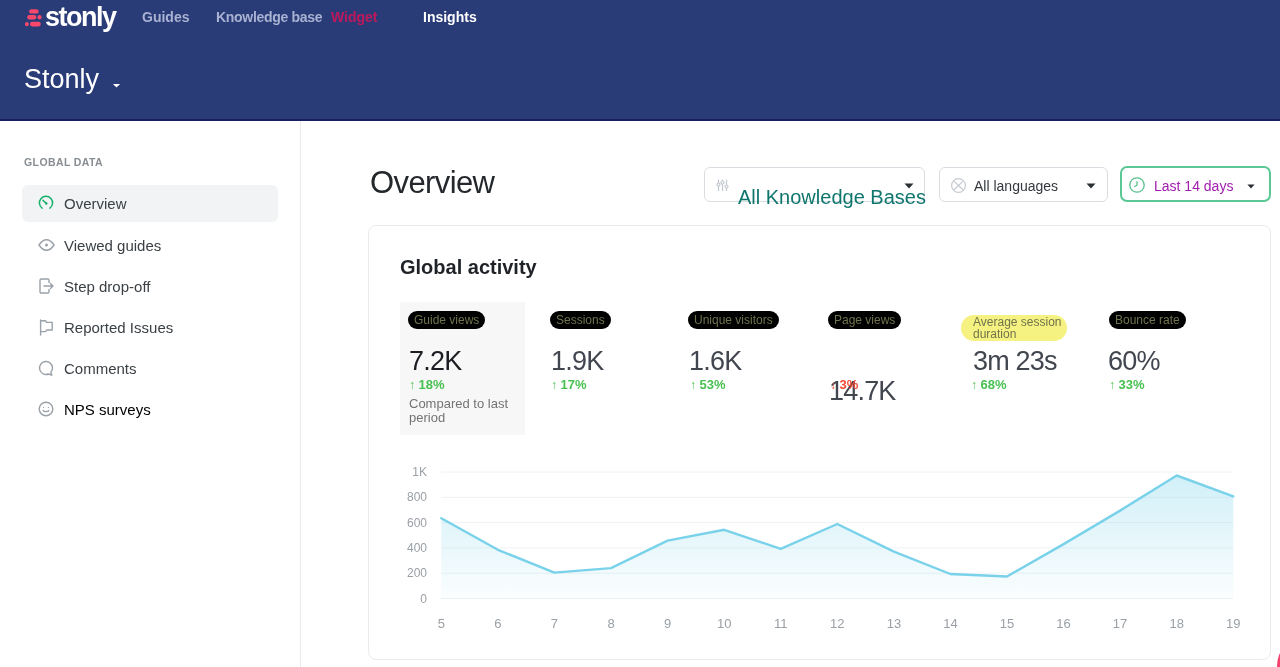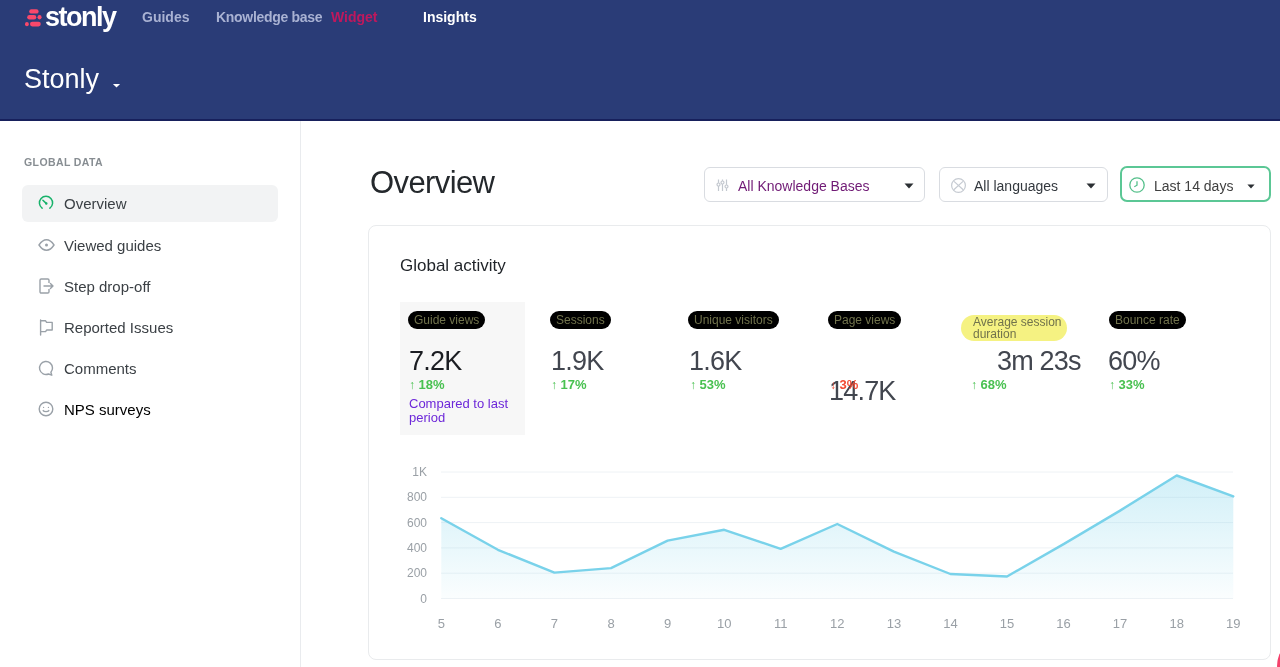--- a/index.html
+++ b/index.html
@@ -76,77 +76,77 @@
 <div class="abs" style="left:64px;top:401px;color:#000000;font-size:15px;">NPS surveys</div>
 
 <div class="abs" style="left:370px;top:165px;color:#24282c;font-size:31px;letter-spacing:-0.6px;">Overview</div>
 
 <div class="abs" style="left:703.5px;top:167px;width:221.5px;height:35px;border:1px solid #d9dce1;border-radius:6px;background:#fff;"></div>
 <svg class="abs" style="left:716px;top:179px" width="13" height="13" viewBox="0 0 13 13" stroke="#c3c8cf" stroke-width="1.2" fill="none">
   <path d="M2.5 0.5 v3 M2.5 7 v5 M2.5 4 a1.5 1.5 0 1 0 0 3 a1.5 1.5 0 1 0 0-3"></path>
   <path d="M6.5 0.5 v1 M6.5 5 v7 M6.5 2 a1.5 1.5 0 1 0 0 3 a1.5 1.5 0 1 0 0-3"></path>
   <path d="M10.5 0.5 v5 M10.5 9 v3 M10.5 6 a1.5 1.5 0 1 0 0 3 a1.5 1.5 0 1 0 0-3"></path>
 </svg>
-<div class="abs" style="left:738px;top:178px;color:#701a75;font-size:14px;">All Knowledge Bases</div>
+<div class="abs" style="left:738px;top:186px;color:#0f766e;font-size:20px;">All Knowledge Bases</div>
 <svg class="abs" style="left:904px;top:182.5px" width="10" height="7" viewBox="0 0 10 7">
     <path d="M0.5 0.5 L5 5.5 L9.5 0.5 Z" fill="#2b2f33"></path>
   </svg>
 
 <div class="abs" style="left:938.5px;top:167px;width:169px;height:35px;border:1px solid #d9dce1;border-radius:6px;background:#fff;"></div>
 <svg class="abs" style="left:951px;top:178px" width="15" height="15" viewBox="0 0 15 15" stroke="#c6cbd2" stroke-width="1.2" fill="none">
   <circle cx="7.5" cy="7.5" r="6.9"></circle>
   <path d="M3 3.4 L12.2 11.8 M12 3.4 L2.8 11.8"></path>
 </svg>
 <div class="abs" style="left:974px;top:178px;color:#33383e;font-size:14px;">All languages</div>
 <svg class="abs" style="left:1085.5px;top:182.5px" width="10" height="7" viewBox="0 0 10 7">
     <path d="M0.5 0.5 L5 5.5 L9.5 0.5 Z" fill="#2b2f33"></path>
   </svg>
 
 <div class="abs" style="left:1120px;top:166px;width:151px;height:36px;border:2px solid #5bc795;border-radius:7px;background:#fff;"></div>
 <svg class="abs" style="left:1129px;top:177px" width="16" height="16" viewBox="0 0 16 16" stroke="#55c08b" stroke-width="1.3" fill="none">
   <circle cx="8" cy="8" r="7.2"></circle>
   <path d="M8 4.2 v4 l-2.7 1.5"></path>
 </svg>
-<div class="abs" style="left:1154px;top:178px;color:#404040;font-size:14px;">Last 14 days</div>
+<div class="abs" style="left:1154px;top:178px;color:#a21caf;font-size:14px;">Last 14 days</div>
 <svg class="abs" style="left:1247px;top:183.5px" width="8" height="6" viewBox="0 0 10 7">
     <path d="M0.5 0.5 L5 5.5 L9.5 0.5 Z" fill="#2b2f33"></path>
   </svg>
 
 <div class="abs" style="left:368px;top:225px;width:903px;height:435px;border:1px solid #e9ebed;border-radius:8px;background:#fff;"></div>
-<div class="abs" style="left:400px;top:256px;color:#1f2328;font-size:17px;font-weight:normal;">Global activity</div>
+<div class="abs" style="left:400px;top:256px;color:#1f2328;font-size:20px;font-weight:bold;">Global activity</div>
 
 <div class="abs" style="left:400px;top:302px;width:125px;height:133px;background:#f7f7f7;"></div>
 
 <style>
   .pill { position:absolute; background:#000000; color:#71734c; font-size:12px;
           padding:2px 6px 2px 6px; border-radius:9px; line-height:14px; }
   .val  { position:absolute; font-size:27px; color:#42464f; letter-spacing:-0.8px; }
   .chg  { position:absolute; font-size:13px; font-weight:bold; color:#49c151; }
   .chg .ar { font-size:12px; }
 </style>
 <div class="pill" style="left:408px;top:311px;">Guide views</div>
 <div class="val" style="left:409px;top:346px;color:#1b1d22;">7.2K</div>
 <div class="chg" style="left:409px;top:377px;text-align:center;"><span class="ar">↑</span> 18%</div>
-<div class="abs" style="left:409px;top:397px;width:112px;color:#6d28d9;font-size:13px;line-height:13.6px;">Compared to last period</div>
+<div class="abs" style="left:409px;top:397px;width:112px;color:#737373;font-size:13px;line-height:13.6px;">Compared to last period</div>
 
 <div class="pill" style="left:550px;top:311px;">Sessions</div>
 <div class="val" style="left:551px;top:346px;">1.9K</div>
 <div class="chg" style="left:551px;top:377px;"><span class="ar">↑</span> 17%</div>
 
 <div class="pill" style="left:688px;top:311px;">Unique visitors</div>
 <div class="val" style="left:689px;top:346px;">1.6K</div>
 <div class="chg" style="left:690px;top:377px;"><span class="ar">↑</span> 53%</div>
 
 <div class="pill" style="left:828px;top:311px;">Page views</div>
 <div class="val" style="left:829px;top:346px;margin-top:30px;">14.7K</div>
 <div class="chg" style="left:830px;top:377px;color:#f24a33;"><span class="ar">↓</span> 3%</div>
 
 <div class="abs" style="left:961px;top:315px;width:106px;height:26px;background:#f5f282;border-radius:13px;"></div>
 <div class="abs" style="left:973px;top:315.5px;color:#71734c;font-size:12px;line-height:12.7px;">Average session<br>duration</div>
-<div class="val" style="left:973px;top:346px;margin-left:24px;">3m 23s</div>
+<div class="val" style="left:973px;top:346px;">3m 23s</div>
 <div class="chg" style="left:971px;top:377px;"><span class="ar">↑</span> 68%</div>
 
 <div class="pill" style="left:1109px;top:311px;">Bounce rate</div>
 <div class="val" style="left:1108px;top:346px;">60%</div>
 <div class="chg" style="left:1109px;top:377px;"><span class="ar">↑</span> 33%</div>
 
 <svg id="chart" class="abs" style="left:369px;top:226px" width="901" height="433" viewBox="369 226 901 433">
   <defs>
     <linearGradient id="fillgrad" x1="0" y1="460" x2="0" y2="600" gradientUnits="userSpaceOnUse">
       <stop offset="0" stop-color="#7ad2ea" stop-opacity="0.38"></stop>

